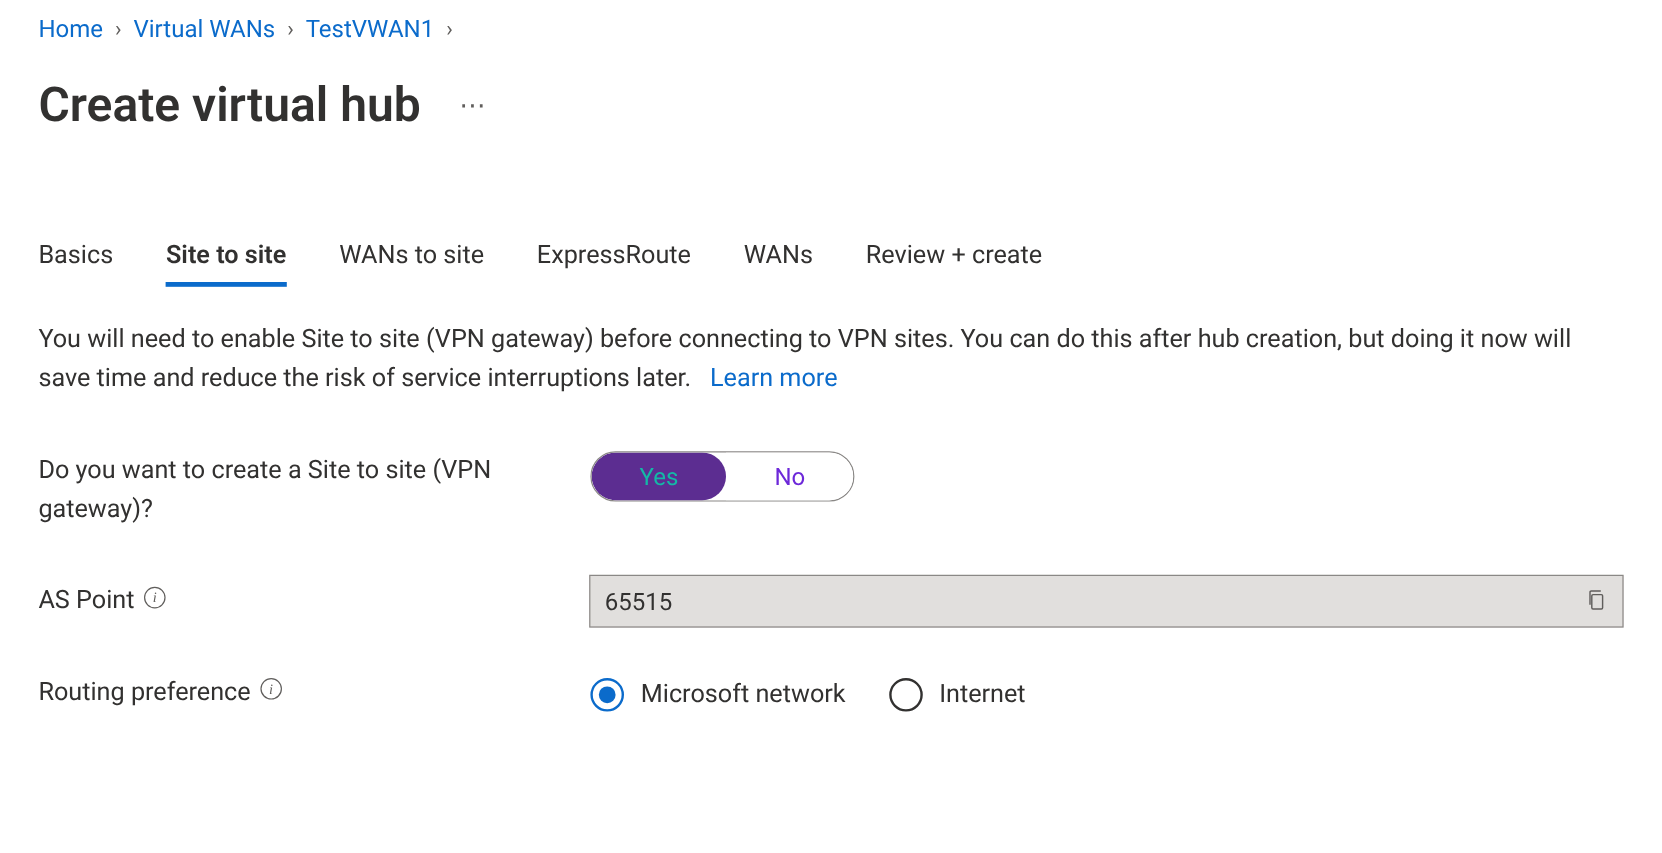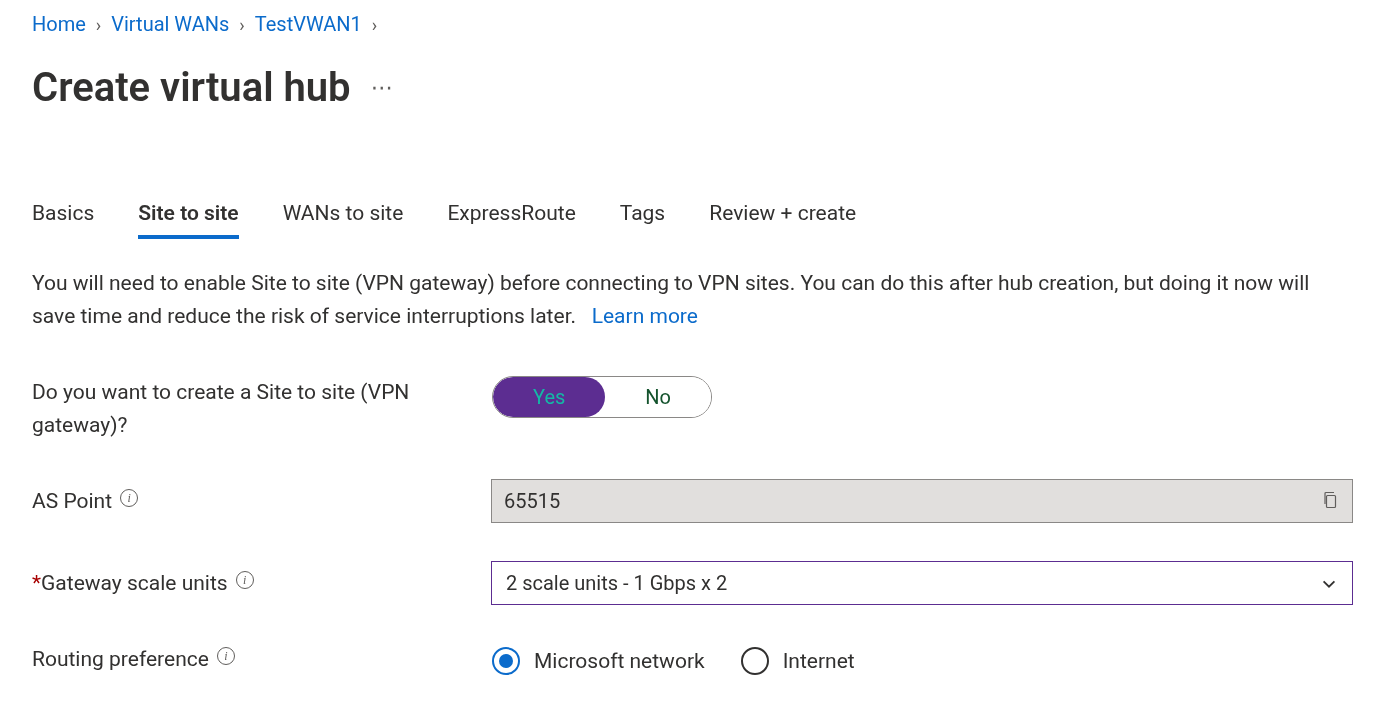--- a/index.html
+++ b/index.html
@@ -28,21 +28,21 @@
     text-decoration: none;
   }
   .breadcrumb .sep {
     color: #605e5c;
     font-size: 18px;
   }
   
   .title-row {
     display: flex;
     align-items: center;
-    gap: 20px;
+    gap: 32px;
     margin-bottom: 90px;
   }
   .title {
     font-size: 40px;
     font-weight: 600;
     color: #323130;
   }
   .more-btn {
     color: #605e5c;
     font-size: 22px;
@@ -121,21 +121,21 @@
     overflow: hidden;
     height: 42px;
   }
   .pill-opt {
     display: flex;
     align-items: center;
     justify-content: center;
     padding: 0 40px;
     font-size: 20px;
     cursor: pointer;
-    color: #14532d;
+    color: #6d28d9;
     background: #fff;
   }
   .pill-opt.selected {
     background: #5c2d91;
     color: #14b8a6;
     border-radius: 22px;
   }
   
   .readonly-field {
     width: 862px;
@@ -222,21 +222,21 @@
   <div class="title-row">
     <div class="title">Create virtual hub</div>
     <div class="more-btn">⋯</div>
   </div>
 
   <div class="tabs">
     <div class="tab">Basics</div>
     <div class="tab active">Site to site</div>
     <div class="tab">WANs to site</div>
     <div class="tab">ExpressRoute</div>
-    <div class="tab">Tags</div>
+    <div class="tab">WANs</div>
     <div class="tab">Review + create</div>
   </div>
 
   <p class="description">
     <span>You will need to enable Site to site (VPN gateway) before connecting to VPN sites. You can do this after hub creation, but doing it now will save time and reduce the risk of service interruptions later.</span>
     &nbsp;
     <a href="#">Learn more</a>
   </p>
 
   <div class="form-row align-top">
@@ -262,38 +262,20 @@
         <span class="copy-icon">
           <svg viewBox="0 0 16 18" width="16" height="18" fill="none" stroke="#605e5c" stroke-width="1.2">
             <rect x="4.5" y="4.5" width="9" height="12" rx="1"></rect>
             <path d="M3 13 V2.5 a1 1 0 0 1 1 -1 h8"></path>
           </svg>
         </span>
       </div>
     </div>
   </div>
 
-  <div class="form-row">
-    <div class="label-col">
-      <span>
-        <span class="req">*</span><span>Gateway scale units</span>
-      </span>
-      <span class="info-icon"></span>
-    </div>
-    <div class="control-col">
-      <div class="dropdown">
-        <span>2 scale units - 1 Gbps x 2</span>
-        <span class="chevron-down">
-          <svg viewBox="0 0 20 20" width="18" height="18" fill="none" stroke="#323130" stroke-width="2">
-            <polyline points="4,7 10,13 16,7"></polyline>
-          </svg>
-        </span>
-      </div>
-    </div>
-  </div>
 
   <div class="form-row">
     <div class="label-col">
       <span>Routing preference</span>
       <span class="info-icon"></span>
     </div>
     <div class="control-col">
       <div class="radio-group">
         <div class="radio-opt selected">
           <span class="radio-circle">

